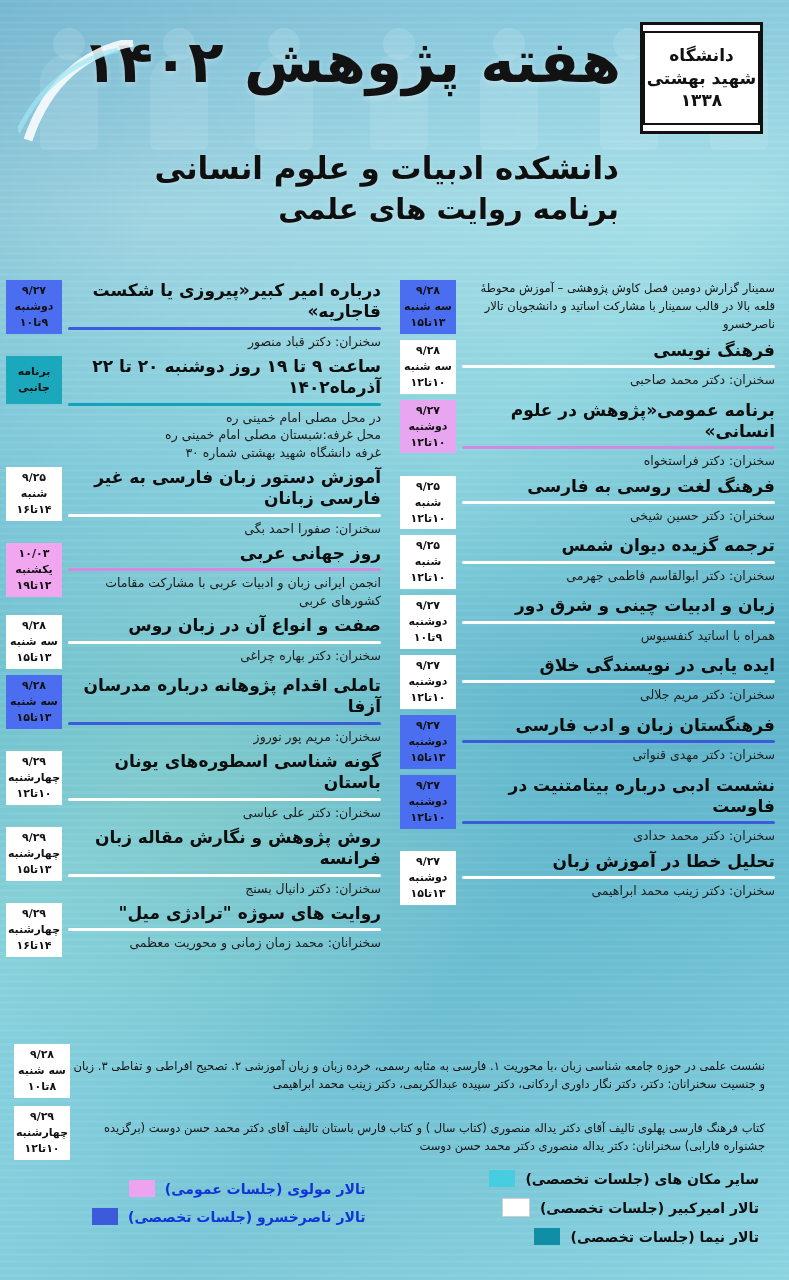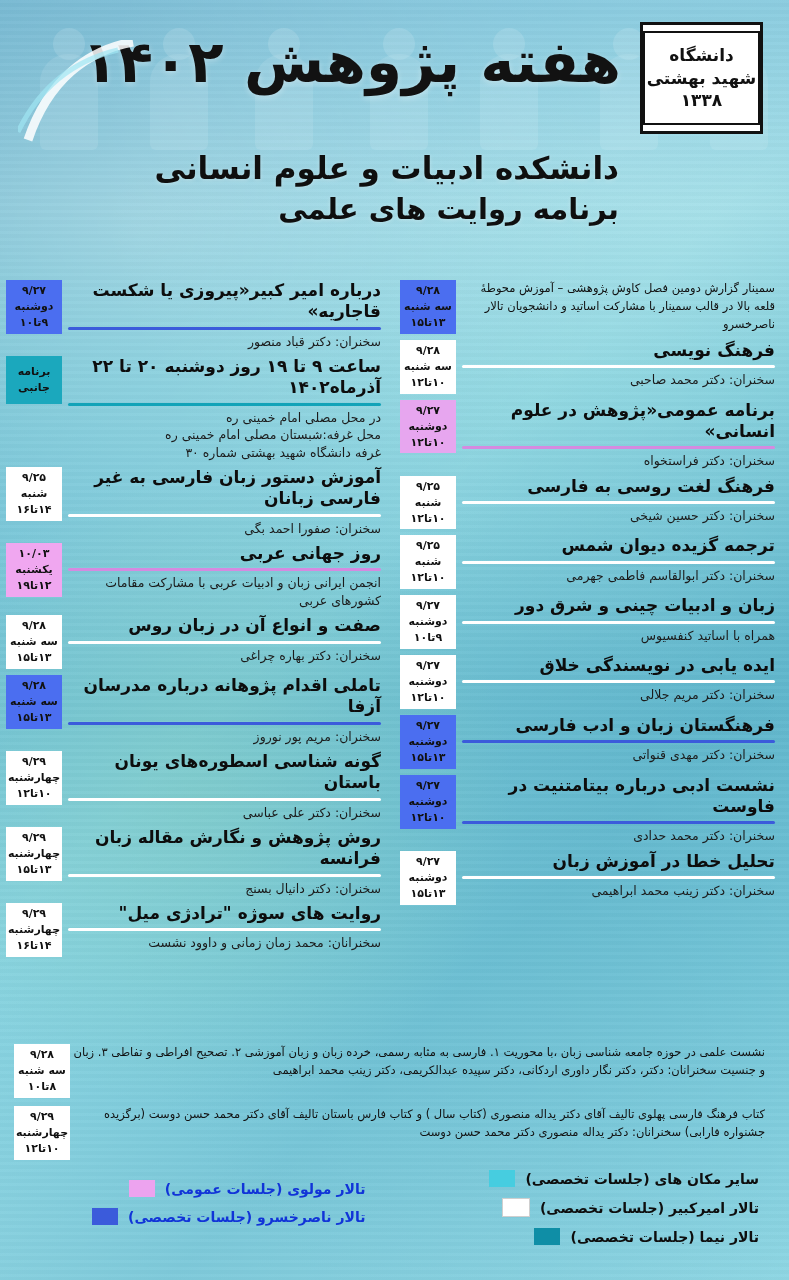--- a/index.html
+++ b/index.html
@@ -87,21 +87,21 @@
   .c-pink{background:#f0a7f0;}
 
   
   .r-blue{background:#3b5bdb;}
   .r-white{background:#ffffff;}
   .r-teal{background:#12a3b8;}
   .r-purple{background:#d58ae0;}
 
   
   .wide{display:flex;flex-direction:row;align-items:flex-start;margin-bottom:8px;direction:rtl;padding:0 14px;}
-  .wide .body{padding:0 10px 0 0;}
+  .wide .body{padding:0 10px 0 0;margin-top:14px;}
   .note{font-size:11.5px;color:#111;text-align:right;line-height:1.55;}
 
   
   .legend{position:absolute;left:0;right:0;bottom:14px;height:96px;}
   .lg-col{position:absolute;top:0;display:flex;flex-direction:column;gap:11px;}
   .lg-right{right:30px;}
   .lg-left{left:92px;top:10px;}
   .lg-row{display:flex;align-items:center;gap:10px;direction:rtl;justify-content:flex-start;}
   .sw{width:26px;height:17px;display:inline-block;}
   .lg-txt{font-size:14px;font-weight:bold;color:#0e0e0e;}
@@ -351,21 +351,21 @@
           <div class="date c-white">
             <span>۹/۲۹</span>
             <span>چهارشنبه</span>
             <span>۱۳تا۱۵</span>
           </div>
         </div>
         <div class="item">
           <div class="body">
             <div class="ttl">روایت های سوژه "ترادژی میل"</div>
             <div class="rule r-white"></div>
-            <div class="spk" style="white-space: pre-line;">سخنرانان: محمد زمان زمانی و داوود نشست</div>
+            <div class="spk" style="white-space: pre-line;">سخنرانان: محمد زمان زمانی و محوریت معظمی</div>
           </div>
           <div class="date c-white">
             <span>۹/۲۹</span>
             <span>چهارشنبه</span>
             <span>۱۴تا۱۶</span>
           </div>
         </div>
       </div>
   </div>
 

